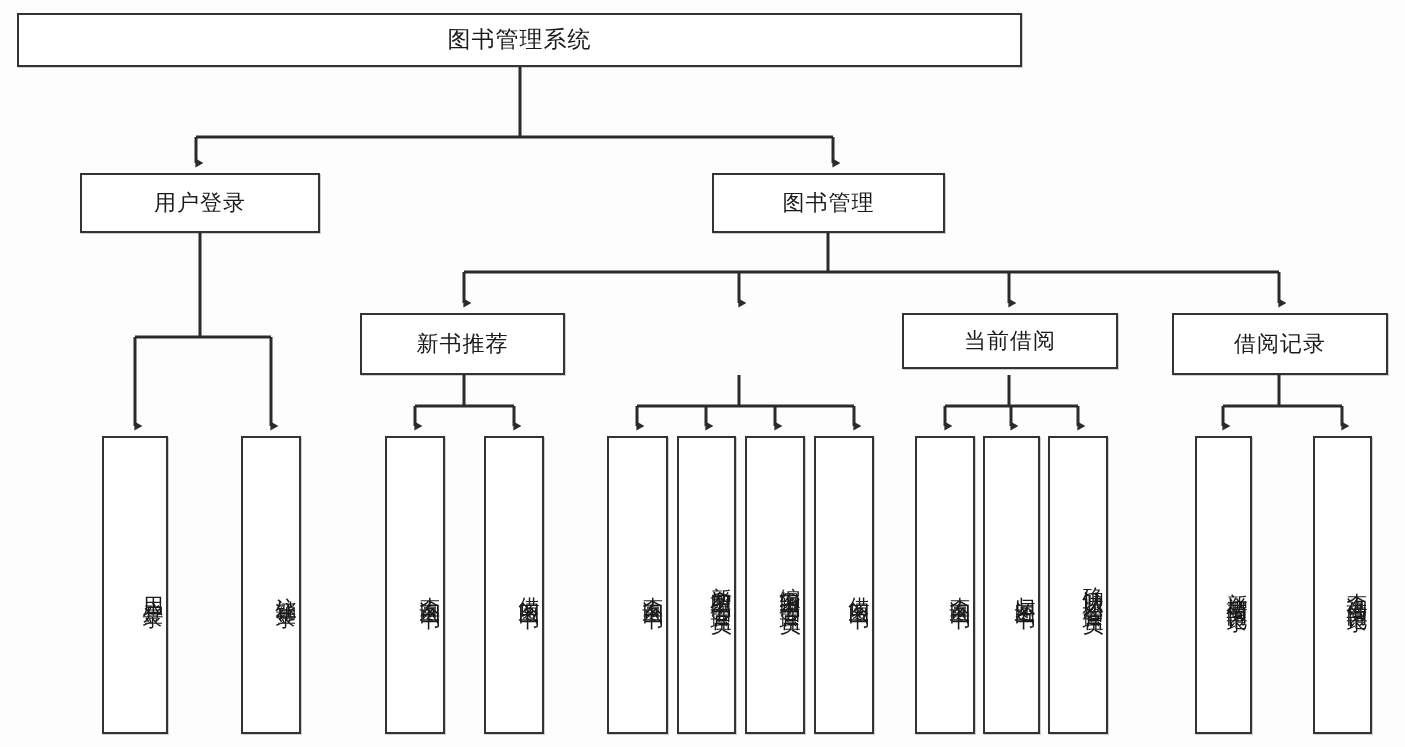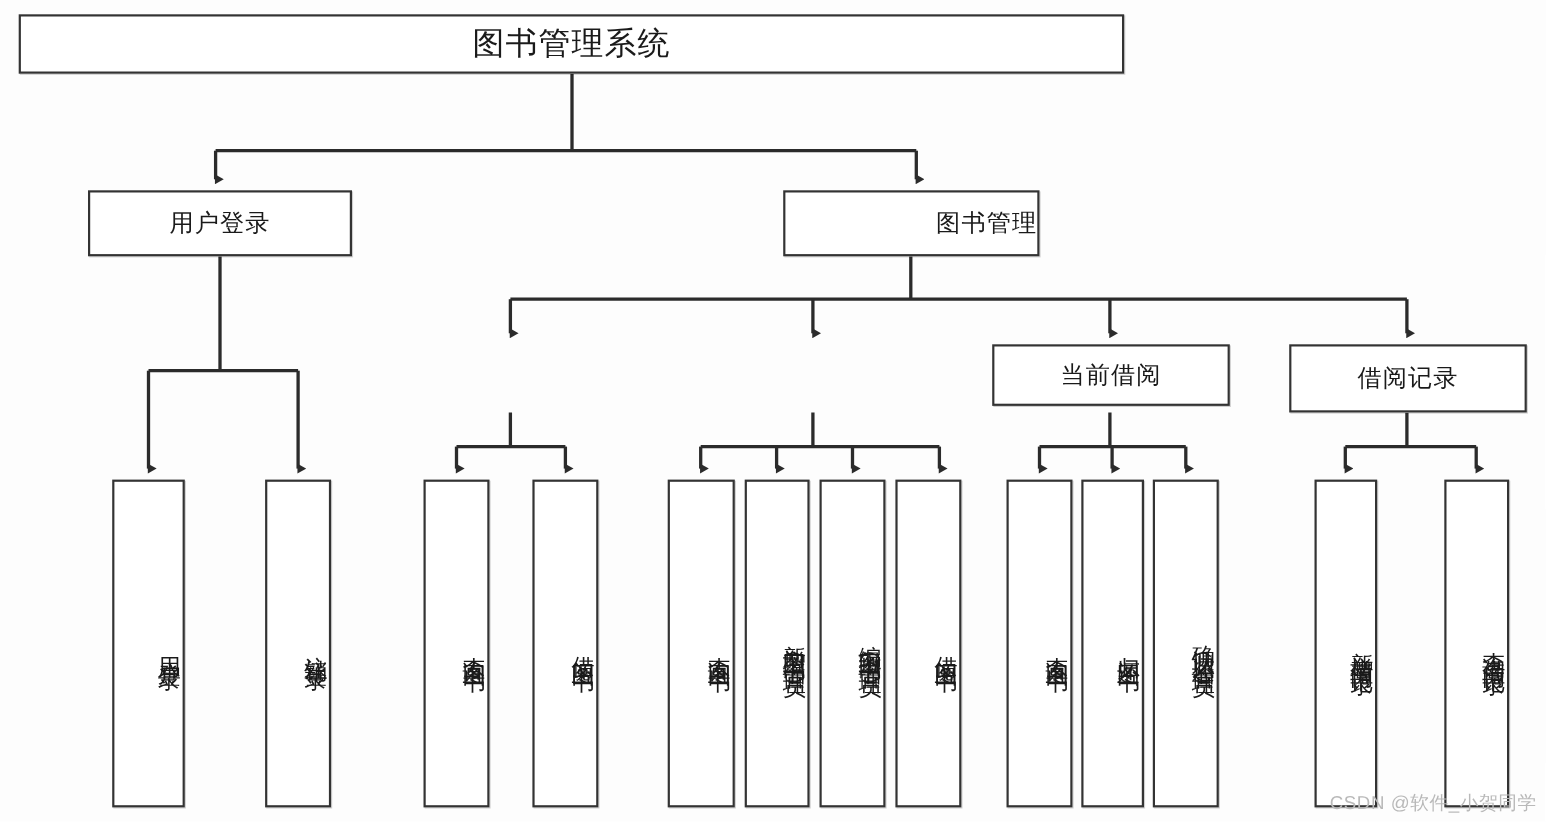--- a/index.html
+++ b/index.html
@@ -36,21 +36,21 @@
     color: #1a1a1a;
     box-shadow: 1px 1px 0 rgba(0,0,0,0.18);
   }
   .node-h {
     font-size: 22px;
     letter-spacing: 1px;
     line-height: 1.2;
     white-space: nowrap;
   }
   .node-title {
-    font-size: 29px;
+    font-size: 23px;
   }
   .node-v {
     font-size: 21px;
     writing-mode: vertical-rl;
     text-orientation: upright;
     letter-spacing: 4px;
     line-height: 1.25;
     align-items: flex-start;
     justify-content: center;
     padding-top: 6px;
@@ -124,24 +124,27 @@
     </g>
   </svg>
 
   <div class="node node-h node-title" style="left:17px; top:13px; width:1005px; height:54px;">
     <span>图书管理系统</span>
   </div>
 
   <div class="node node-h" style="left:80px; top:173px; width:240px; height:60px;">
     <span>用户登录</span>
   </div>
-  <div class="node node-h" style="left:712px; top:173px; width:233px; height:60px;justify-content:flex-end;">
+  <div class="node node-h" style="left:712px; top:173px; width:233px; height:60px;">
     <span>图书管理</span>
   </div>
 
+  <div class="node node-h" style="left:360px; top:313px; width:205px; height:62px;">
+    <span>新书推荐</span>
+  </div>
   <div class="node node-h" style="left:902px; top:313px; width:216px; height:56px;">
     <span>当前借阅</span>
   </div>
   <div class="node node-h" style="left:1172px; top:313px; width:216px; height:62px;font-family:Liberation Serif, serif;">
     <span>借阅记录</span>
   </div>
 
   <div class="node node-v" style="left:102px; top:436px; width:66px; height:298px;">
     <span class="txt">用户登录</span>
   </div>
@@ -179,15 +182,14 @@
     <span class="txt">确认归还（管理员）</span>
   </div>
 
   <div class="node node-v" style="left:1195px; top:436px; width:57px; height:298px;">
     <span class="txt">新增借阅记录</span>
   </div>
   <div class="node node-v" style="left:1313px; top:436px; width:59px; height:298px;">
     <span class="txt">查询借阅记录</span>
   </div>
 
-  <div class="watermark">CSDN @软件_小贺同学</div>
 
 </div>
 
 </body></html>

